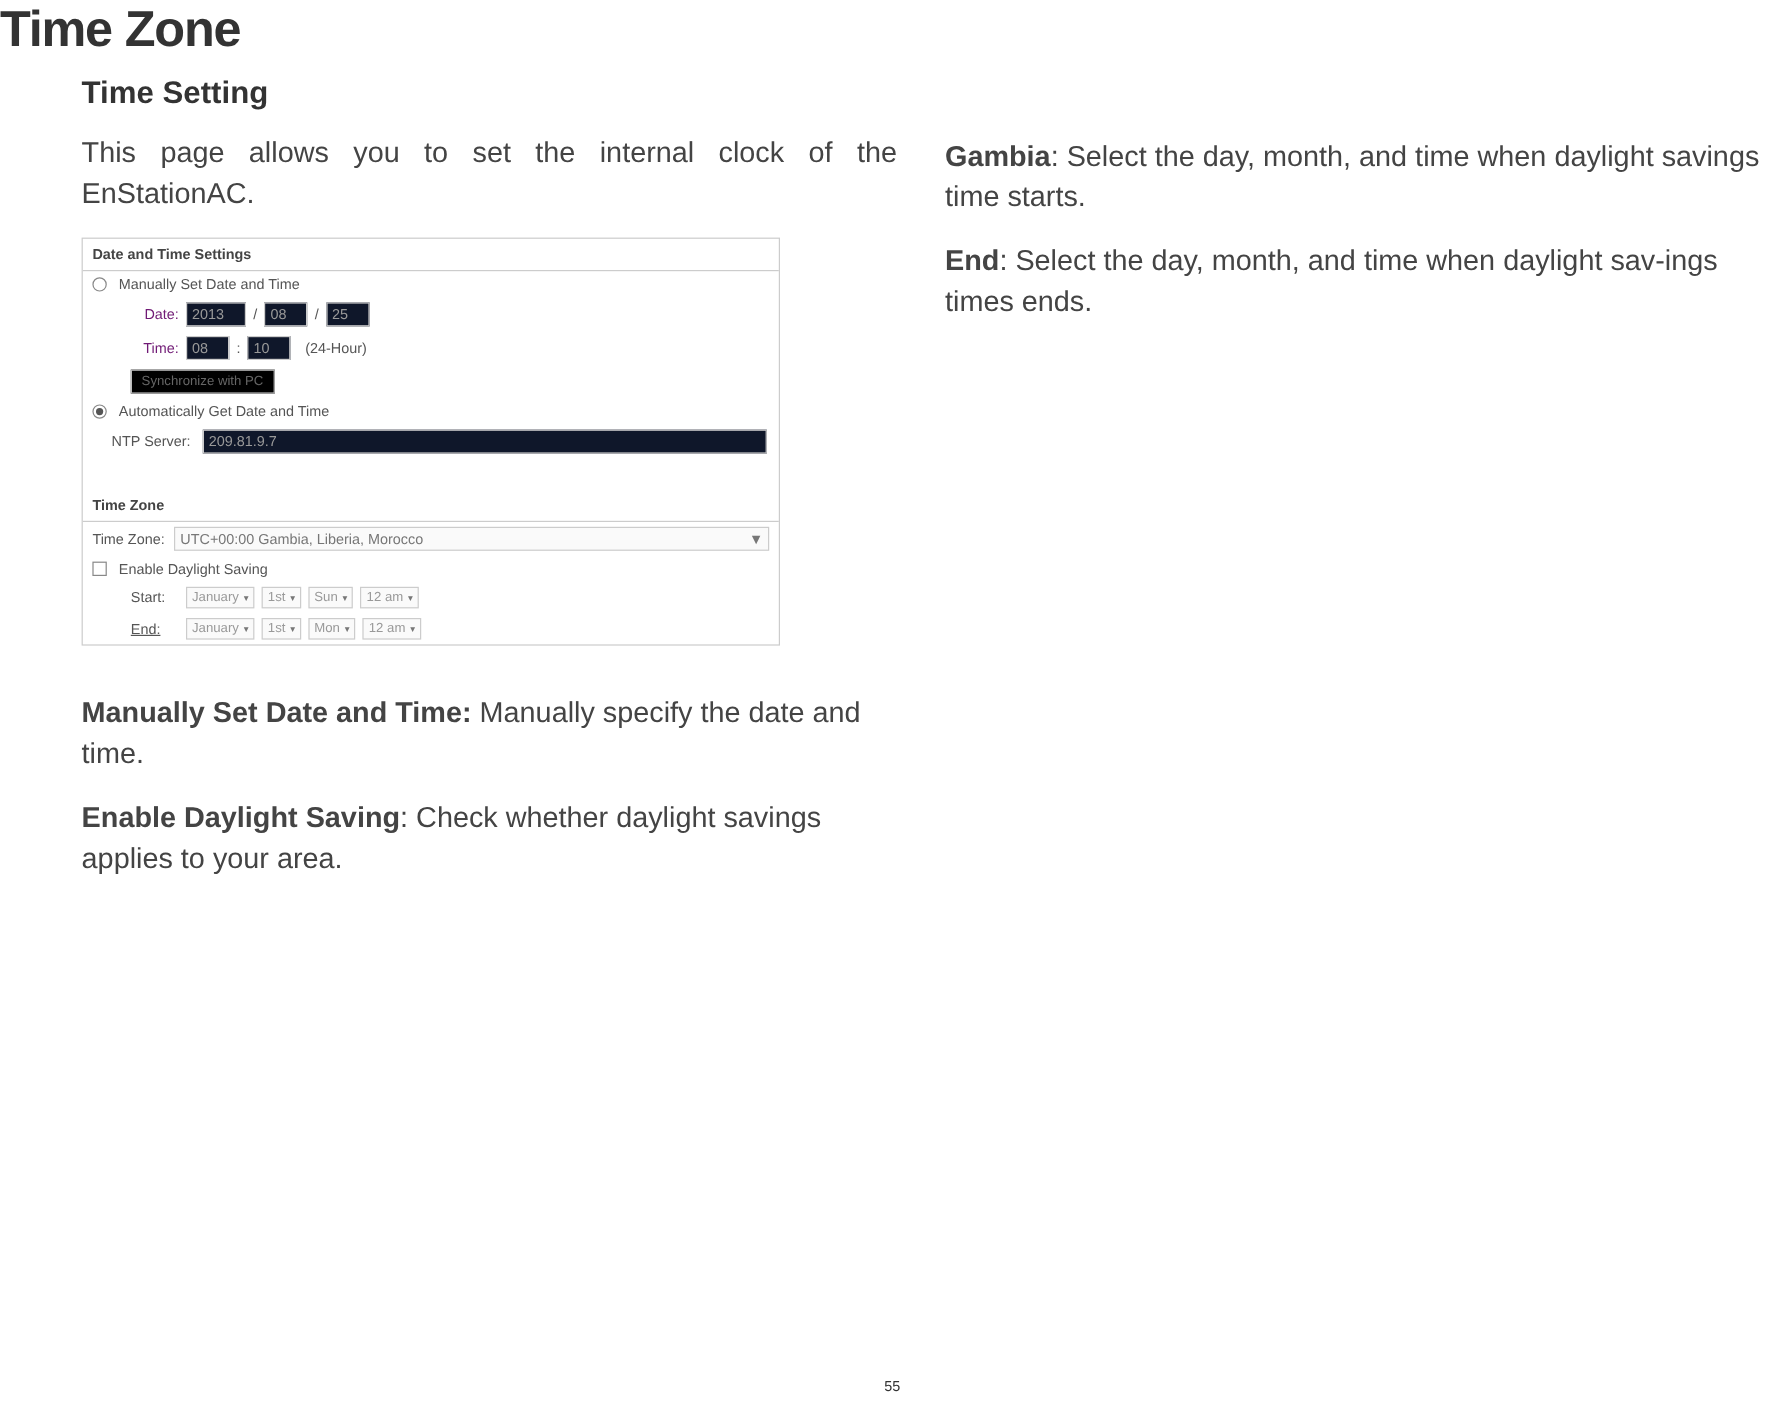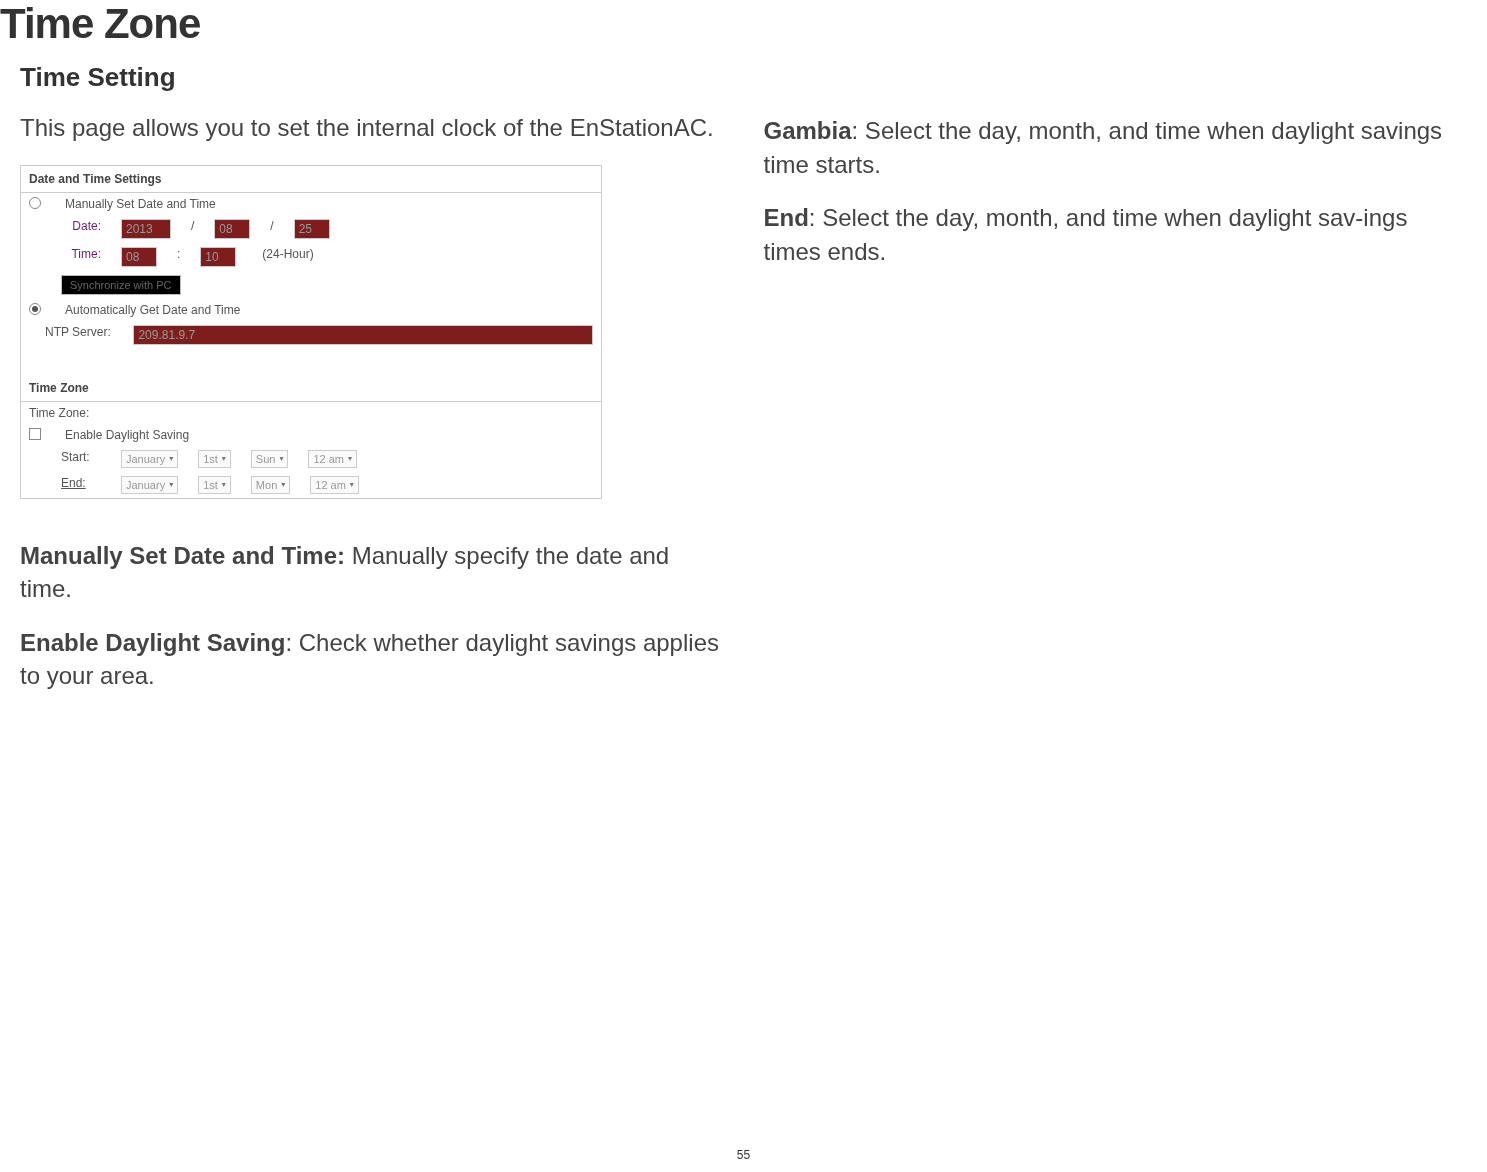--- a/index.html
+++ b/index.html
@@ -9,20 +9,21 @@
     background: #fff;
     color: #333;
     width: 1487px;
     height: 1172px;
     position: relative;
   }
   .page {
     display: flex;
     gap: 40px;
     padding: 0 20px;
+    margin-left: 48px;
   }
   .col {
     width: 50%;
   }
   h1 {
     font-size: 42px;
     font-weight: 700;
     margin: 0 0 10px 0;
     letter-spacing: -1px;
   }
@@ -55,34 +56,34 @@
   }
   .panel-header {
     padding: 6px 8px;
     font-weight: 600;
     border-bottom: 1px solid #ccc;
     color: #444;
   }
   .panel-row {
     padding: 4px 8px;
     display: flex;
-    align-items: flex-start;
-    gap: 20px;
+    align-items: center;
+    gap: 6px;
   }
   .panel-label {
     width: 90px;
     text-align: right;
     color: #701a75;
   }
   .panel input[type="text"] {
     border: 1px solid #ccc;
     padding: 2px 4px;
     font-size: 12px;
     color: #999;
-    background: #7f1d1d;
+    background: #0f172a;
   }
   .panel .radio {
     width: 10px;
     height: 10px;
     border: 1px solid #888;
     border-radius: 50%;
     display: inline-block;
     position: relative;
     margin-right: 4px;
   }
@@ -200,20 +201,24 @@
       <div class="panel-row indent" style="padding-left:24px;">
         <span style="width:70px;">NTP Server:</span>
         <input type="text" style="width: 460px;" value="209.81.9.7">
       </div>
 
       <div class="panel-gap"></div>
 
       <div class="panel-header">Time Zone</div>
       <div class="tz-row">
         <span>Time Zone:</span>
+        <div class="tz-select">
+          <span>UTC+00:00 Gambia, Liberia, Morocco</span>
+          <span class="arrow">▼</span>
+        </div>
       </div>
       <div class="panel-row">
         <span class="checkbox"></span>
         <span>Enable Daylight Saving</span>
       </div>
       <div class="panel-row indent">
         <span style="width:40px;">Start:</span>
         <span class="sel">
             <span>January</span>
             <span class="arrow">▾</span>

